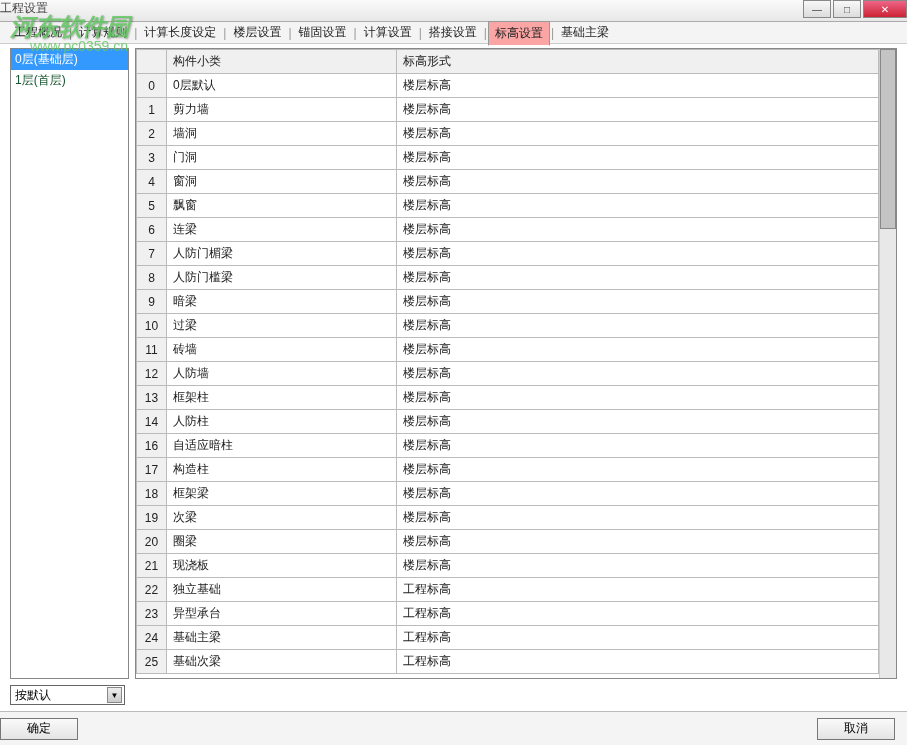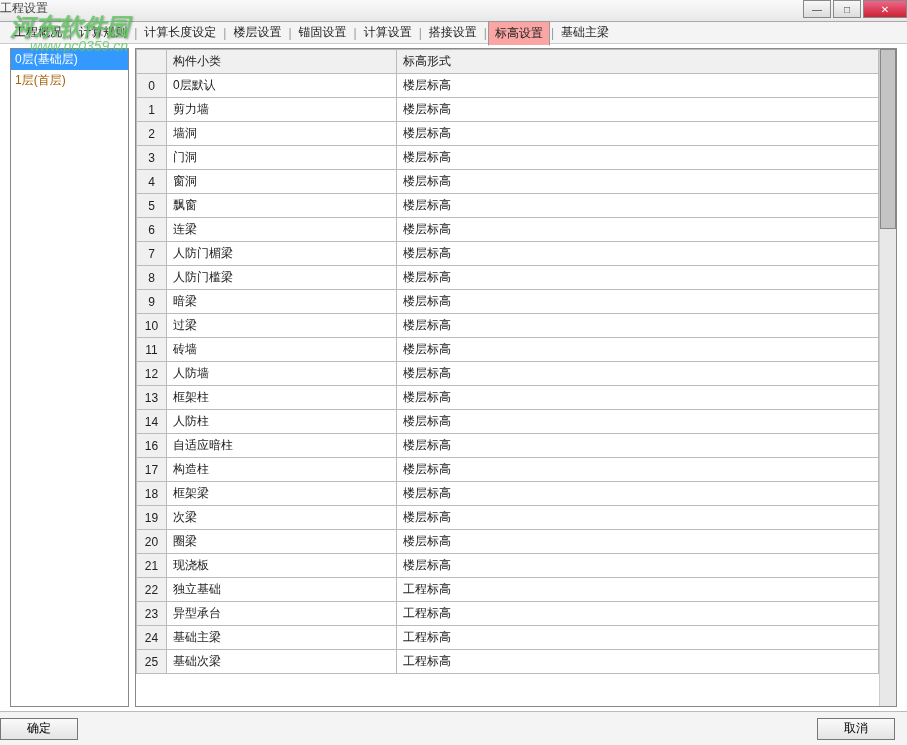--- a/index.html
+++ b/index.html
@@ -1,31 +1,31 @@
 <!DOCTYPE html>
 <html><head>
 <meta charset="utf-8">
 <style>
 * { margin: 0; padding: 0; box-sizing: border-box; font-family: "Microsoft YaHei", SimSun, sans-serif; font-size: 12px; }
 body { background: #666; width: 907px; height: 745px; overflow: hidden; position: relative; }
 .watermark { position: absolute; top: 11px; left: 10px; color: rgba(100,200,100,0.85); font-size: 24px; font-weight: bold; font-style: italic; z-index: 100; pointer-events: none; text-shadow: 1px 1px 2px rgba(0,0,0,0.3); }
-.watermark-sub { position: absolute; top: 38px; left: 30px; color: rgba(100,200,100,0.85); font-size: 14px; font-style: italic; z-index: 100; pointer-events: none; }
+.watermark-sub { position: absolute; top: 38px; left: 30px; color: rgba(100,200,100,0.85); font-size: 14px; z-index: 100; pointer-events: none; }
 .window { position: absolute; top: 0; left: 0; right: 0; bottom: 0; background: #fff; display: flex; flex-direction: column; }
 .titlebar { height: 22px; background: linear-gradient(#fafafa,#e8e8e8); border-bottom: 1px solid #aaa; display: flex; position: relative; color: #444; }
 .titlebar-text { flex: 1; }
 .win-controls { display: flex; }
 .win-btn { width: 28px; height: 18px; margin-left: 2px; background: linear-gradient(#f8f8f8,#dcdcdc); border: 1px solid #888; display: flex; align-items: center; justify-content: center; font-size: 10px; cursor: default; }
 .win-btn.close { background: linear-gradient(#e68,#c23); color: #fff; width: 44px; }
 .toolbar-row { height: 22px; display: flex; align-items: center; border-bottom: 1px solid #ccc; padding-left: 8px; background: #f4f4f4; }
 .tab-item { padding: 3px 6px; color: #222; cursor: default; position: relative; }
 .tab-sep { color: #999; margin: 0 1px; }
 .tab-item.active { background: #fca5a5; border: 1px solid #999; border-bottom: 1px solid #fff; margin-bottom: -1px; }
 .content { flex: 1; display: flex; padding: 4px 10px 4px 10px; gap: 6px; overflow: hidden; }
 .sidebar { width: 119px; border: 1px solid #888; background: #fff; overflow: auto; }
-.side-item { padding: 2px 4px; color: #a16207; cursor: default; white-space: nowrap; }
+.side-item { padding: 2px 4px; color: #14532d; cursor: default; white-space: nowrap; }
 .side-item.selected { background: #3399ff; color: #fff; }
 .main { flex: 1; display: flex; border: 1px solid #888; overflow: hidden; }
 .table-wrap { flex: 1; overflow: auto; }
 table { border-collapse: collapse; width: 100%; table-layout: fixed; }
 th, td { border: 1px solid #bbb; padding: 3px 6px; text-align: left; height: 22px; background: #fff; color: #222; overflow: hidden; white-space: nowrap; }
 th { background: #f0f0f0; font-weight: normal; }
 .rownum { width: 30px; text-align: center; background: #f0f0f0; }
 col.col-num { width: 30px; }
 col.col-a { width: 230px; }
 .vscroll { width: 17px; background: #e8e8e8; border-left: 1px solid #ccc; position: relative; }
@@ -220,18 +220,24 @@
               </tr>
             </tbody>
         </table>
       </div>
       <div class="vscroll">
         <div class="vscroll-thumb"></div>
       </div>
     </div>
   </div>
 
+  <div class="footer-left">
+    <div class="dropdown">
+      <span>按默认</span>
+      <span class="dd-arrow">▼</span>
+    </div>
+  </div>
 
   <div class="footer-bar">
     <div class="btn">确定</div>
     <div class="btn">取消</div>
   </div>
 </div>
 
 </body></html>

